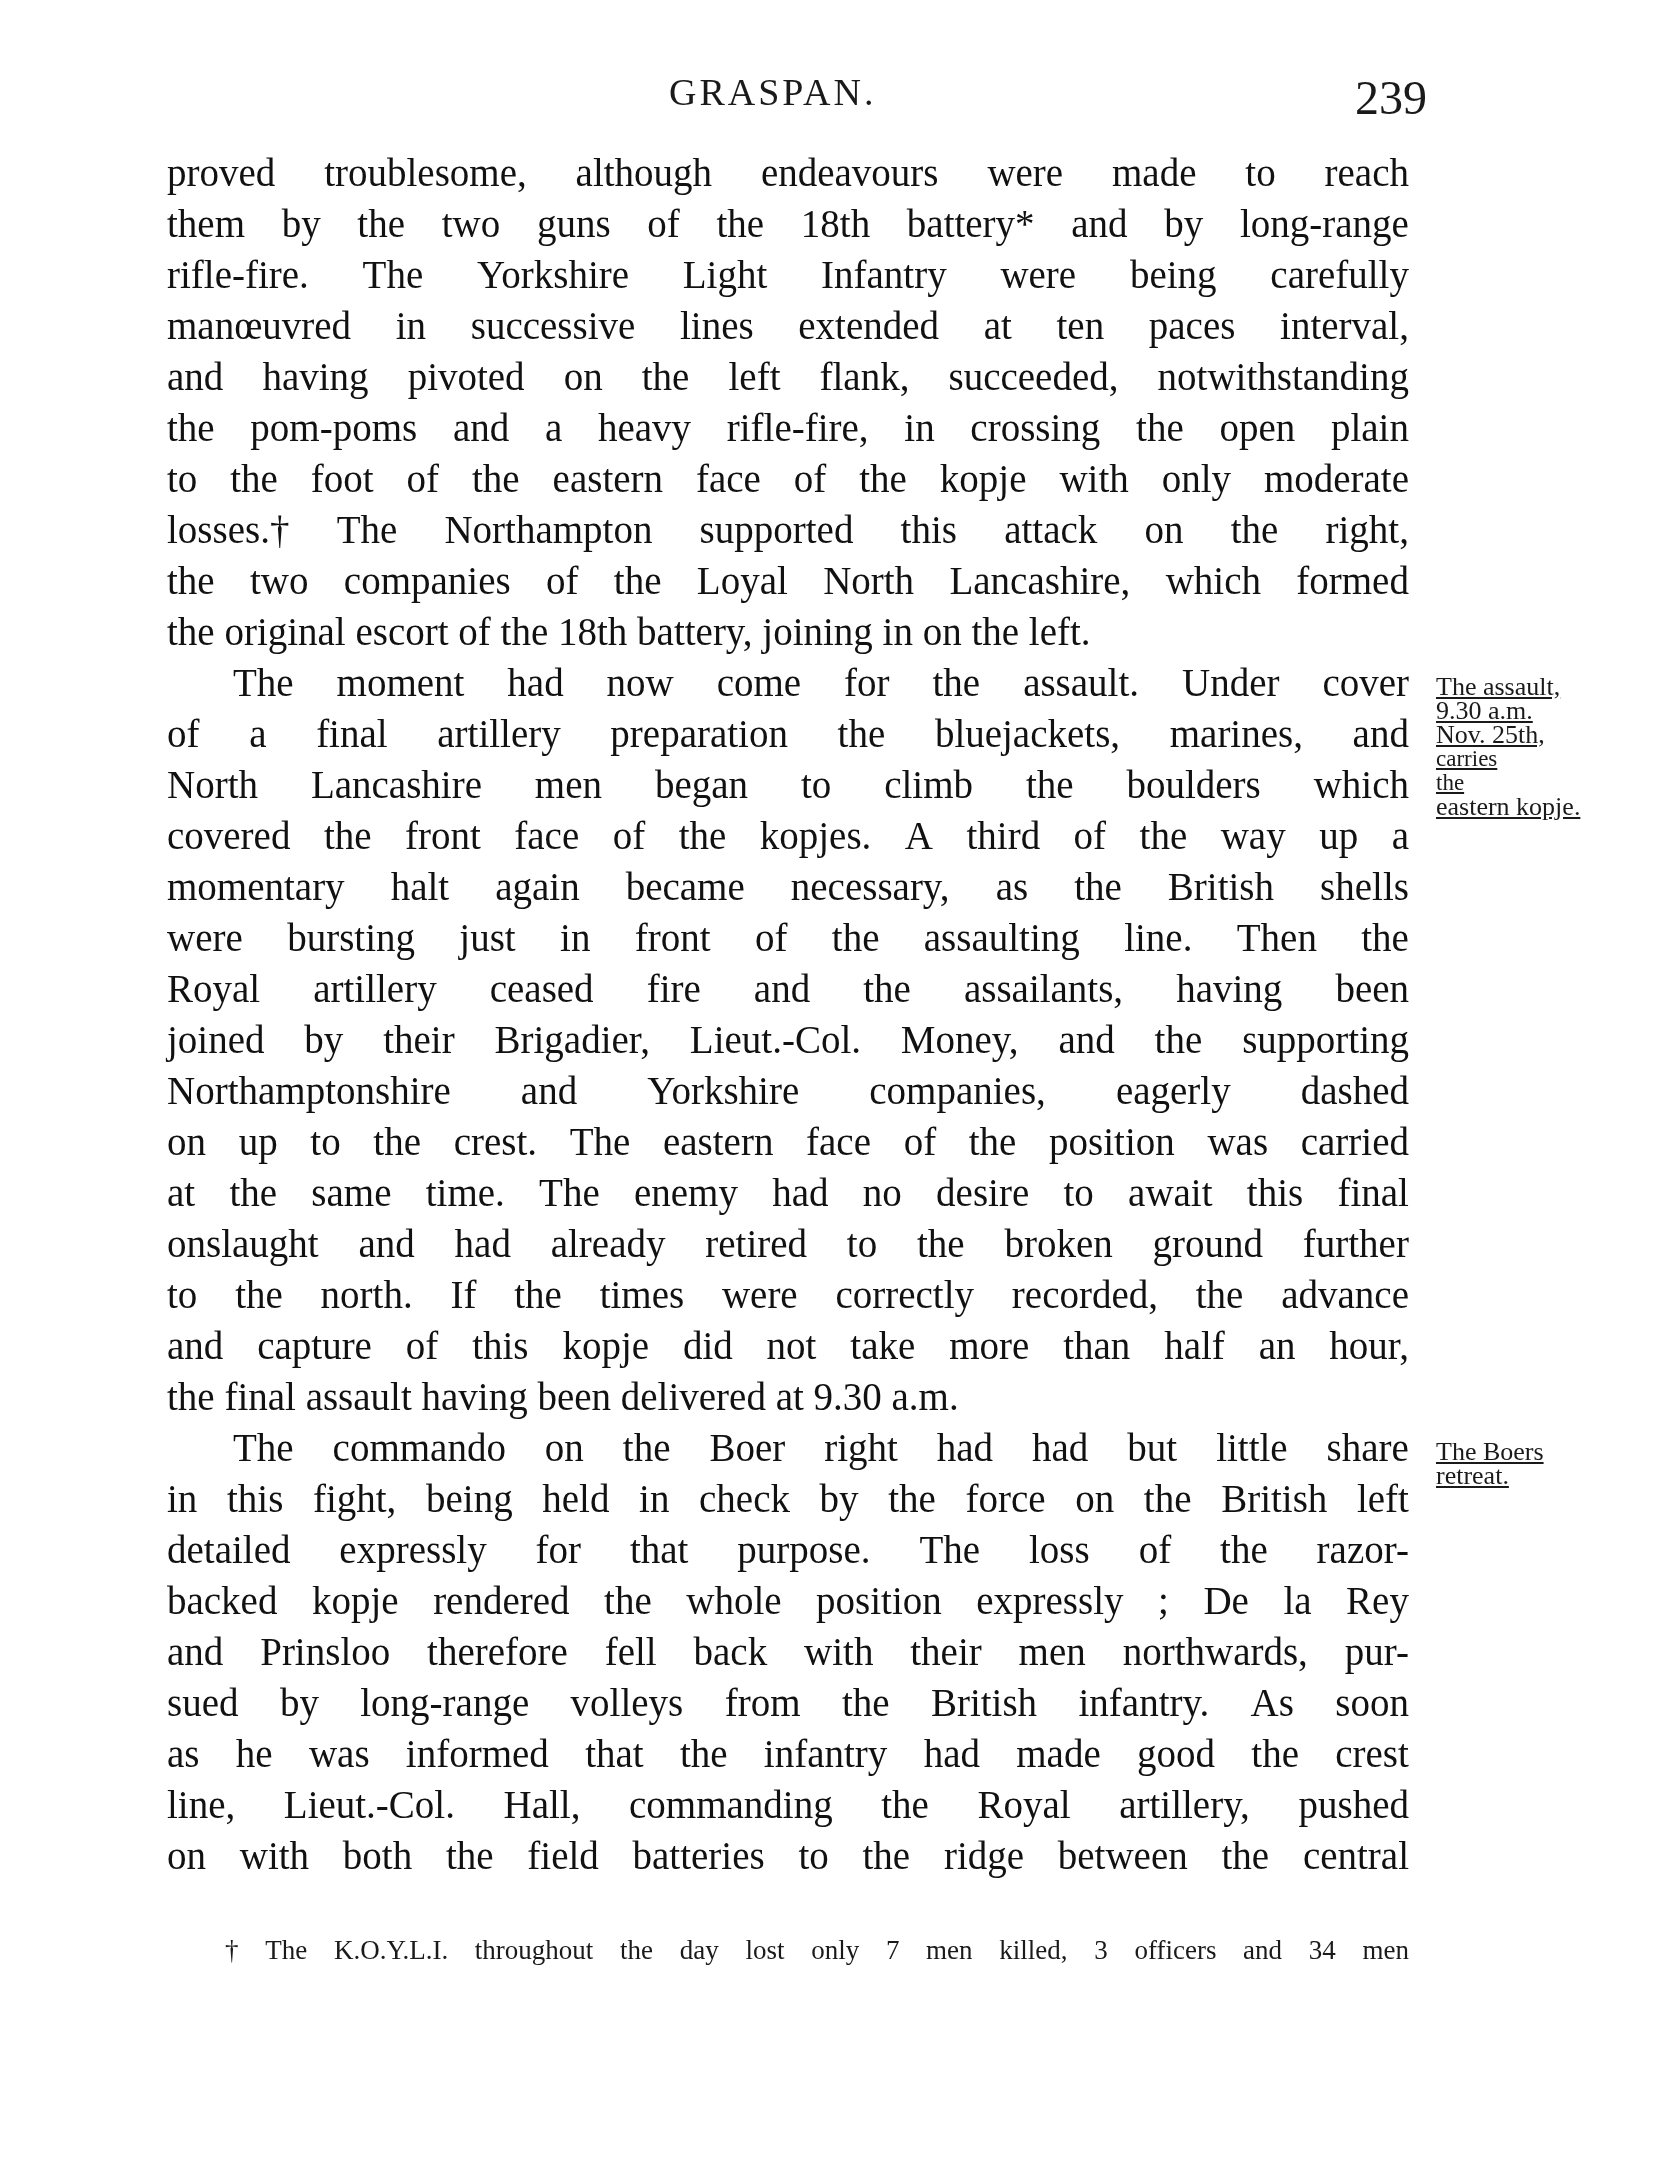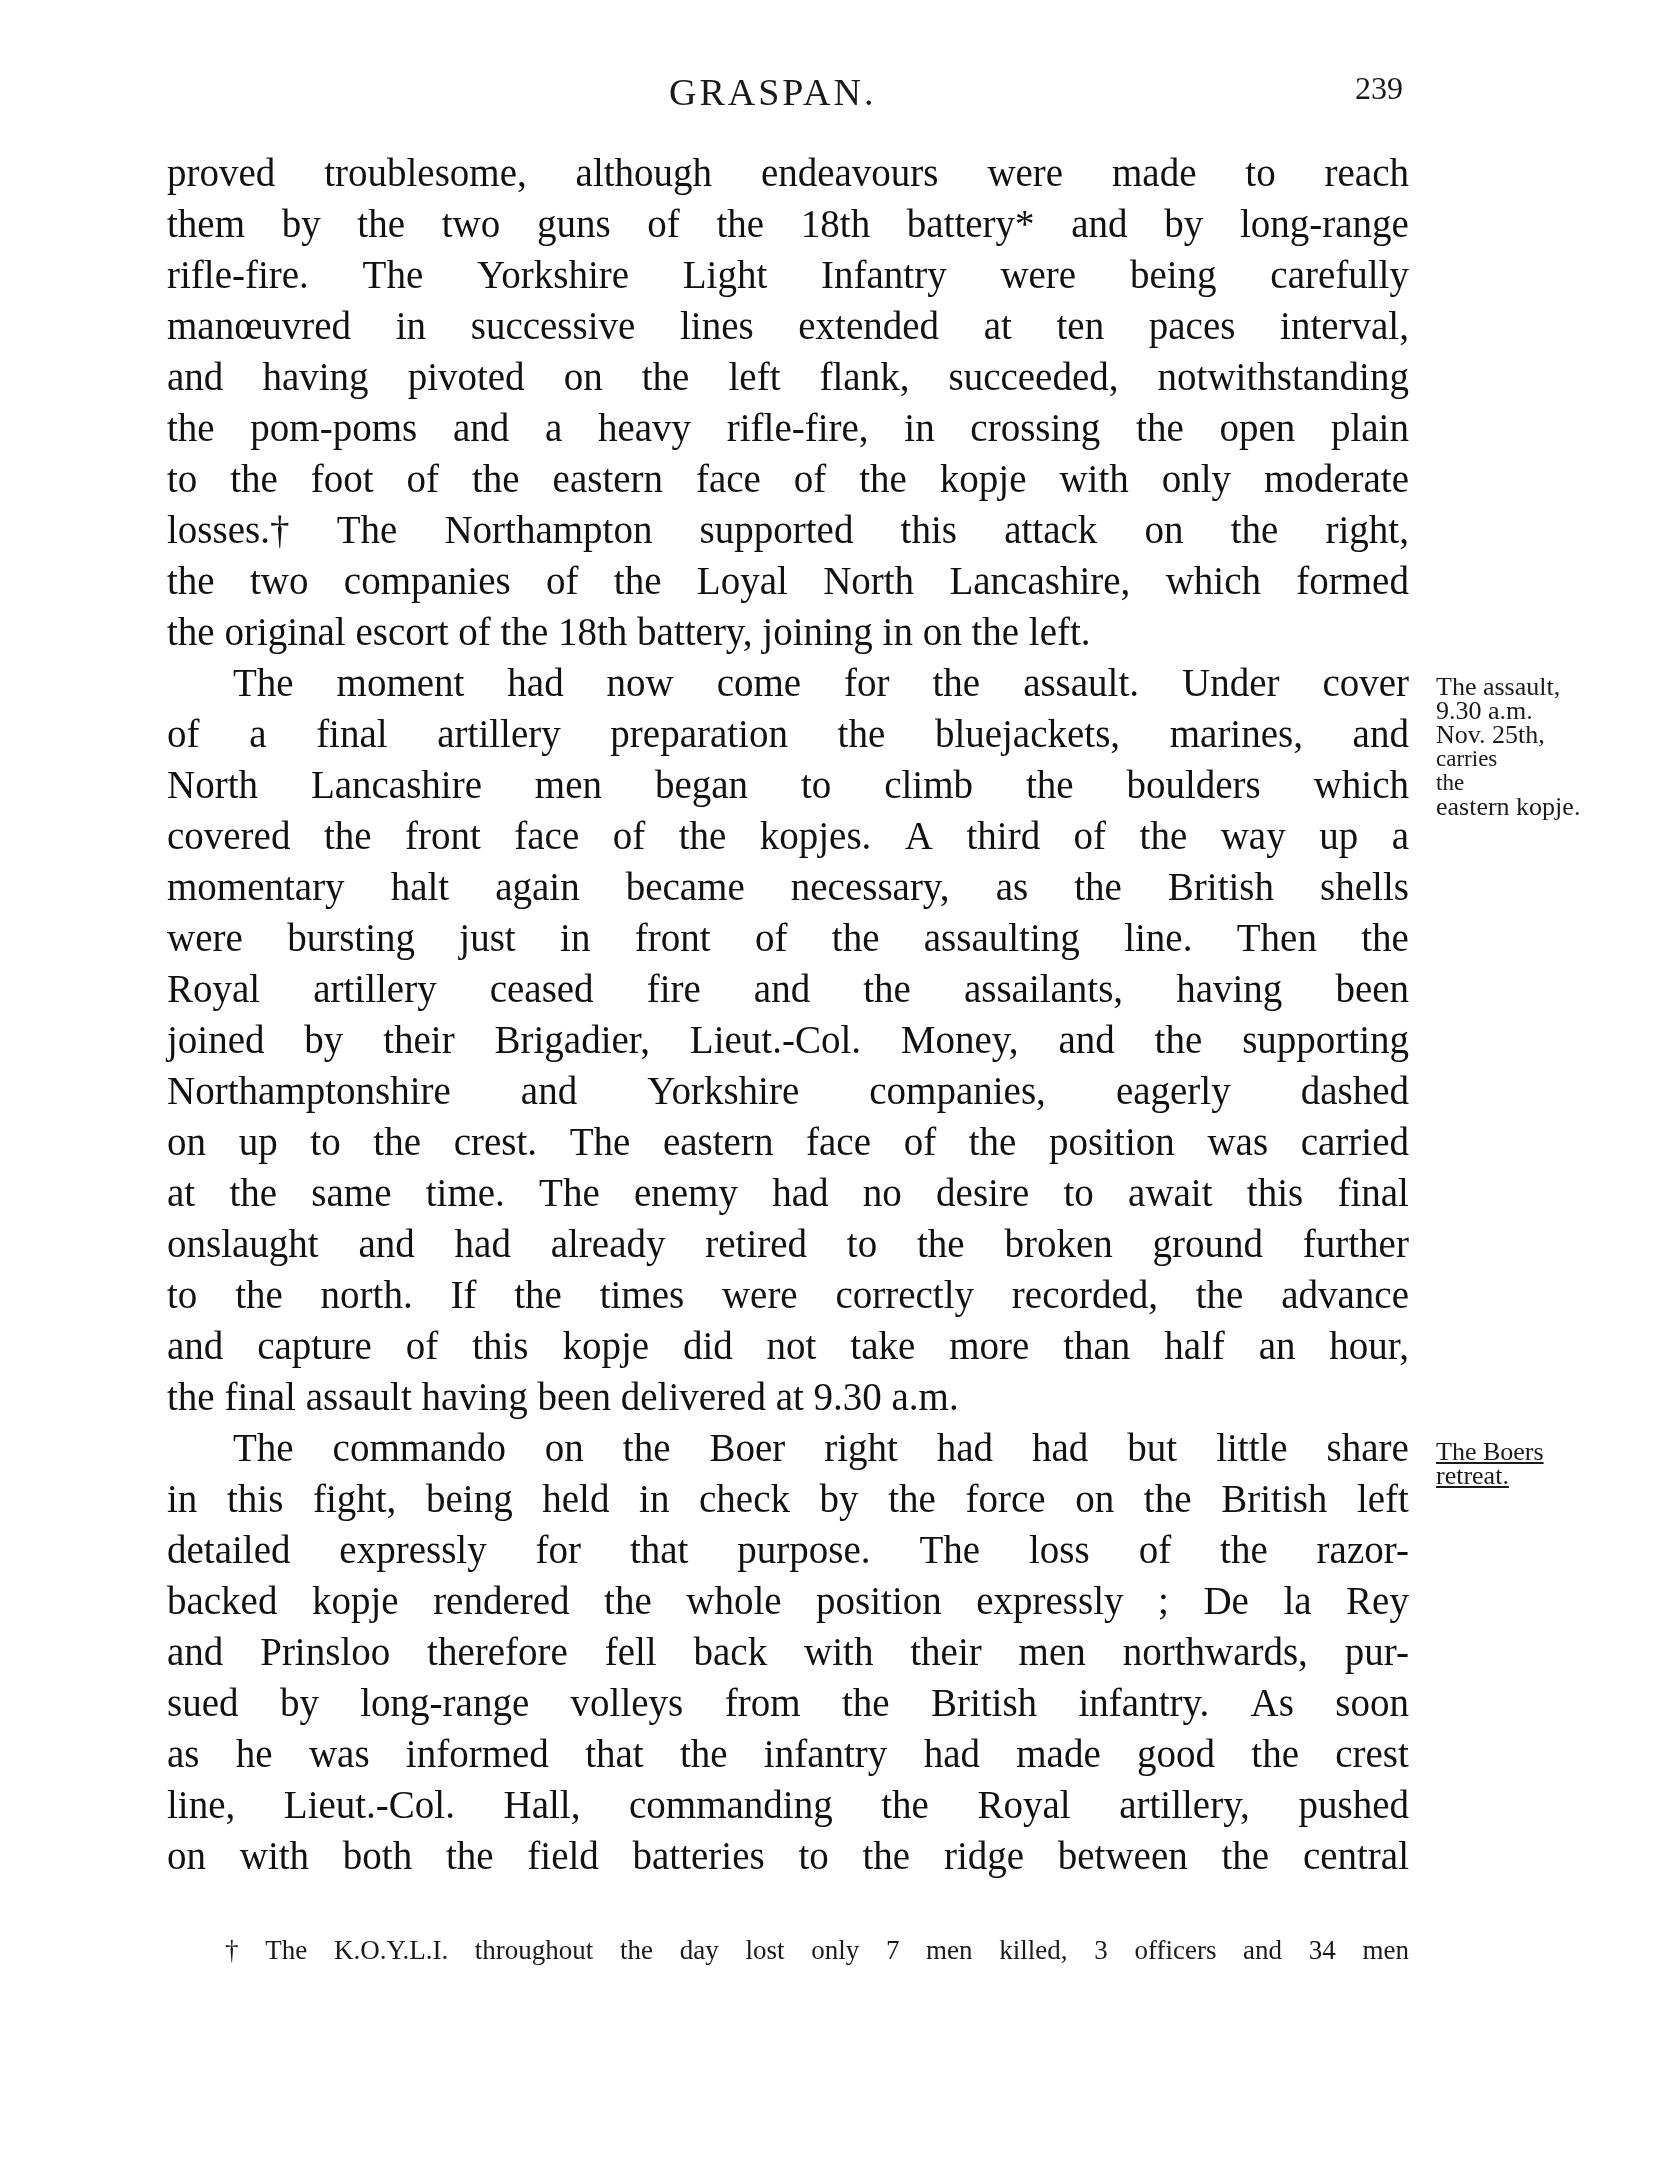--- a/index.html
+++ b/index.html
@@ -6,21 +6,21 @@
   body {
     width: 1680px; height: 2176px; position: relative; overflow: hidden;
     font-family: "Liberation Serif", "DejaVu Serif", serif; color: #111;
   }
   .running-head {
     position: absolute; top: 70px; left: 669px;
     font-size: 38px; letter-spacing: 3px; color: #1a1a1a;
   }
   .page-number {
     position: absolute; top: 70px; left: 1355px;
-    font-size: 32px; color: #1a1a1a;
+    font-size: 48px; color: #1a1a1a;
   }
   .body-text {
     position: absolute; top: 147px; left: 167px; width: 1242px;
   }
   .line {
     height: 51px; line-height: 51px; font-size: 39px;
     text-align: justify; text-align-last: justify; white-space: nowrap;
     display: flex; justify-content: space-between;
   }
   .line.last { justify-content: flex-start; gap: 0; }
@@ -462,21 +462,21 @@
       <span class="w">batteries</span>
       <span class="w">to</span>
       <span class="w">the</span>
       <span class="w">ridge</span>
       <span class="w">between</span>
       <span class="w">the</span>
       <span class="w">central</span>
     </div>
   </div>
 
-<div class="margin-note" style="top:675px;">
+<div class="margin-note" style="top:675px;text-decoration:underline;">
   <div>The assault,</div>
   <div>9.30 a.m.</div>
   <div>Nov. 25th,</div>
   <div style="font-size:23px;">carries</div>
   <div style="font-size:23px;">the</div>
   <div>eastern kopje.</div>
 </div>
 
 <div class="margin-note" style="top:1440px;text-decoration:underline;">
   <div>The Boers</div>

